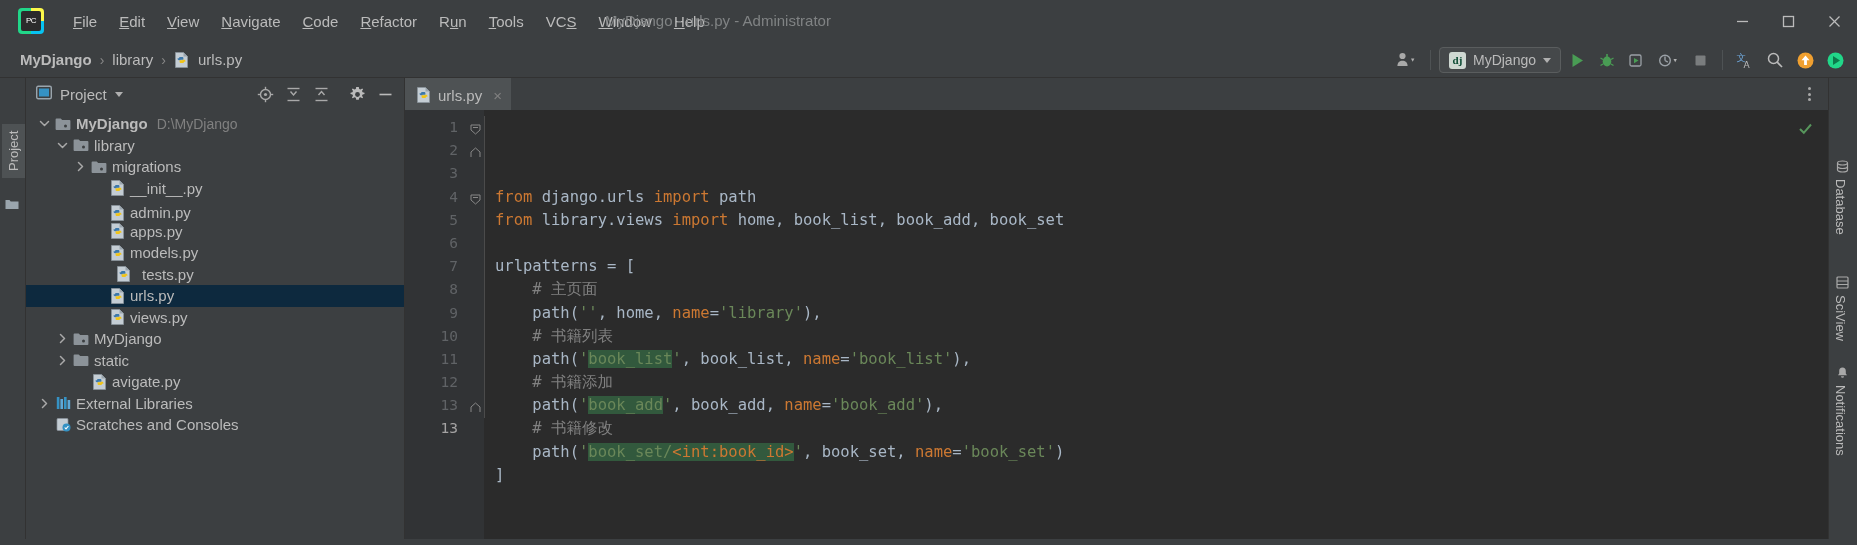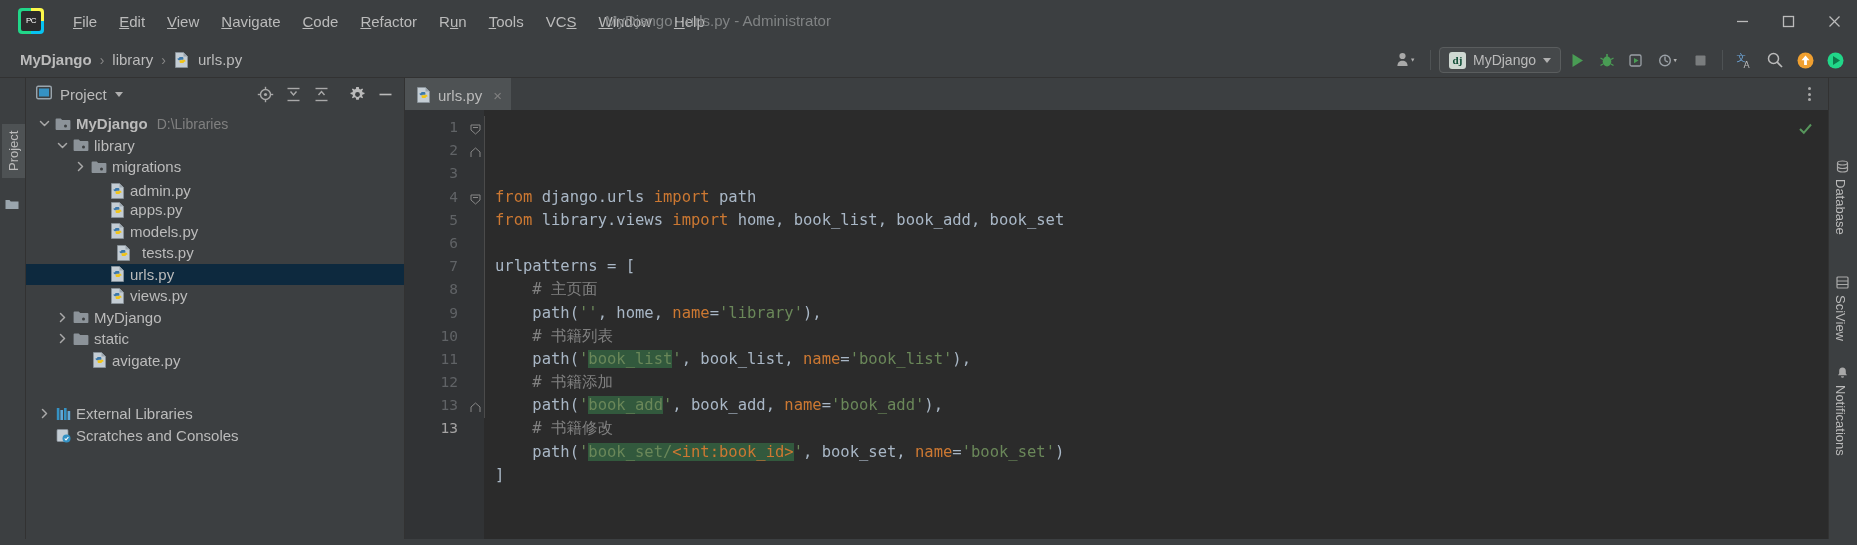--- a/index.html
+++ b/index.html
@@ -353,21 +353,21 @@
             </span>
             <span class="ticon">
               <span style="display: flex;">
                 <svg width="16" height="14" viewBox="0 0 16 14" style="display: block;">
                   <path d="M0.6 2.4 a0.9 0.9 0 0 1 0.9-0.9 h4.2 l1.5 1.6 h7.3 a0.9 0.9 0 0 1 0.9 0.9 v8.1 a0.9 0.9 0 0 1-0.9 0.9 h-13 a0.9 0.9 0 0 1-0.9-0.9 z" fill="#8c9399"></path>
                   <circle cx="10.5" cy="9" r="1.5" fill="#3c3f41"></circle>
                 </svg>
               </span>
             </span>
             <span class="tlabel bold">MyDjango</span>
-            <span class="tsub">D:\Libraries</span>
+            <span class="tsub">D:\MyDjango</span>
           </div>
           <div class="trow" style="padding-left: 28px;">
             <span class="arrow">
               <svg width="13" height="13" viewBox="0 0 13 13">
                 <path d="M2.5 4.5 L6.5 8.5 L10.5 4.5" fill="none" stroke="#a9a9a9" stroke-width="1.5" stroke-linecap="round" stroke-linejoin="round"></path>
               </svg>
             </span>
             <span class="ticon">
               <span style="display: flex;">
                 <svg width="16" height="14" viewBox="0 0 16 14" style="display: block;">
@@ -387,20 +387,34 @@
             <span class="ticon">
               <span style="display: flex;">
                 <svg width="16" height="14" viewBox="0 0 16 14" style="display: block;">
                   <path d="M0.6 2.4 a0.9 0.9 0 0 1 0.9-0.9 h4.2 l1.5 1.6 h7.3 a0.9 0.9 0 0 1 0.9 0.9 v8.1 a0.9 0.9 0 0 1-0.9 0.9 h-13 a0.9 0.9 0 0 1-0.9-0.9 z" fill="#8c9399"></path>
                   <circle cx="10.5" cy="9" r="1.5" fill="#3c3f41"></circle>
                 </svg>
               </span>
             </span>
             <span class="tlabel">migrations</span>
           </div>
+          <div class="trow" style="padding-left: 64px;">
+            <span class="arrow"></span>
+            <span class="ticon">
+              <span style="display: flex;">
+                <svg width="15" height="16" viewBox="0 0 15 16" style="display: block;">
+                  <path d="M1.5 0.5 h8 l4 4 v11 h-12 z" fill="#c4cdd4" stroke="#8a949c" stroke-width="0.8"></path>
+                  <path d="M9.5 0.5 v4 h4 z" fill="#9aa5ad"></path>
+                  <path d="M5 6.2 c0-0.8 0.5-1.2 1.4-1.2 h1.6 c0.9 0 1.4 0.4 1.4 1.2 v1.5 h-3 v0.5 h-1.4 c-0.9 0-1.4-0.5-1.4-1.4 v-0.6 z" fill="#3c78aa"></path>
+                  <path d="M10 9.8 c0 0.8-0.5 1.2-1.4 1.2 h-1.6 c-0.9 0-1.4-0.4-1.4-1.2 v-1.5 h3 v-0.5 h1.4 c0.9 0 1.4 0.5 1.4 1.4 v0.6 z" fill="#f0c419"></path>
+                </svg>
+              </span>
+            </span>
+            <span class="tlabel">__init__.py</span>
+          </div>
           <div class="trow" style="padding-left: 64px; align-items: flex-end;">
             <span class="arrow"></span>
             <span class="ticon">
               <span style="display: flex;">
                 <svg width="15" height="16" viewBox="0 0 15 16" style="display: block;">
                   <path d="M1.5 0.5 h8 l4 4 v11 h-12 z" fill="#c4cdd4" stroke="#8a949c" stroke-width="0.8"></path>
                   <path d="M9.5 0.5 v4 h4 z" fill="#9aa5ad"></path>
                   <path d="M5 6.2 c0-0.8 0.5-1.2 1.4-1.2 h1.6 c0.9 0 1.4 0.4 1.4 1.2 v1.5 h-3 v0.5 h-1.4 c-0.9 0-1.4-0.5-1.4-1.4 v-0.6 z" fill="#3c78aa"></path>
                   <path d="M10 9.8 c0 0.8-0.5 1.2-1.4 1.2 h-1.6 c-0.9 0-1.4-0.4-1.4-1.2 v-1.5 h3 v-0.5 h1.4 c0.9 0 1.4 0.5 1.4 1.4 v0.6 z" fill="#f0c419"></path>
                 </svg>
@@ -516,21 +530,21 @@
                 <svg width="15" height="16" viewBox="0 0 15 16" style="display: block;">
                   <path d="M1.5 0.5 h8 l4 4 v11 h-12 z" fill="#c4cdd4" stroke="#8a949c" stroke-width="0.8"></path>
                   <path d="M9.5 0.5 v4 h4 z" fill="#9aa5ad"></path>
                   <path d="M5 6.2 c0-0.8 0.5-1.2 1.4-1.2 h1.6 c0.9 0 1.4 0.4 1.4 1.2 v1.5 h-3 v0.5 h-1.4 c-0.9 0-1.4-0.5-1.4-1.4 v-0.6 z" fill="#3c78aa"></path>
                   <path d="M10 9.8 c0 0.8-0.5 1.2-1.4 1.2 h-1.6 c-0.9 0-1.4-0.4-1.4-1.2 v-1.5 h3 v-0.5 h1.4 c0.9 0 1.4 0.5 1.4 1.4 v0.6 z" fill="#f0c419"></path>
                 </svg>
               </span>
             </span>
             <span class="tlabel">avigate.py</span>
           </div>
-          <div class="trow" style="padding-left: 10px; margin-top: 32px;">
+          <div class="trow" style="padding-left: 10px;">
             <span class="arrow">
               <svg width="13" height="13" viewBox="0 0 13 13">
                 <path d="M4.5 2.5 L8.5 6.5 L4.5 10.5" fill="none" stroke="#a9a9a9" stroke-width="1.5" stroke-linecap="round" stroke-linejoin="round"></path>
               </svg>
             </span>
             <span class="ticon">
               <span style="display: flex;">
                 <svg width="15" height="14" viewBox="0 0 15 14" style="display: block;">
                   <rect x="0.8" y="1" width="2.6" height="12" fill="#3592c4"></rect>
                   <rect x="4.4" y="3" width="2.6" height="10" fill="#5fa8d8"></rect>

